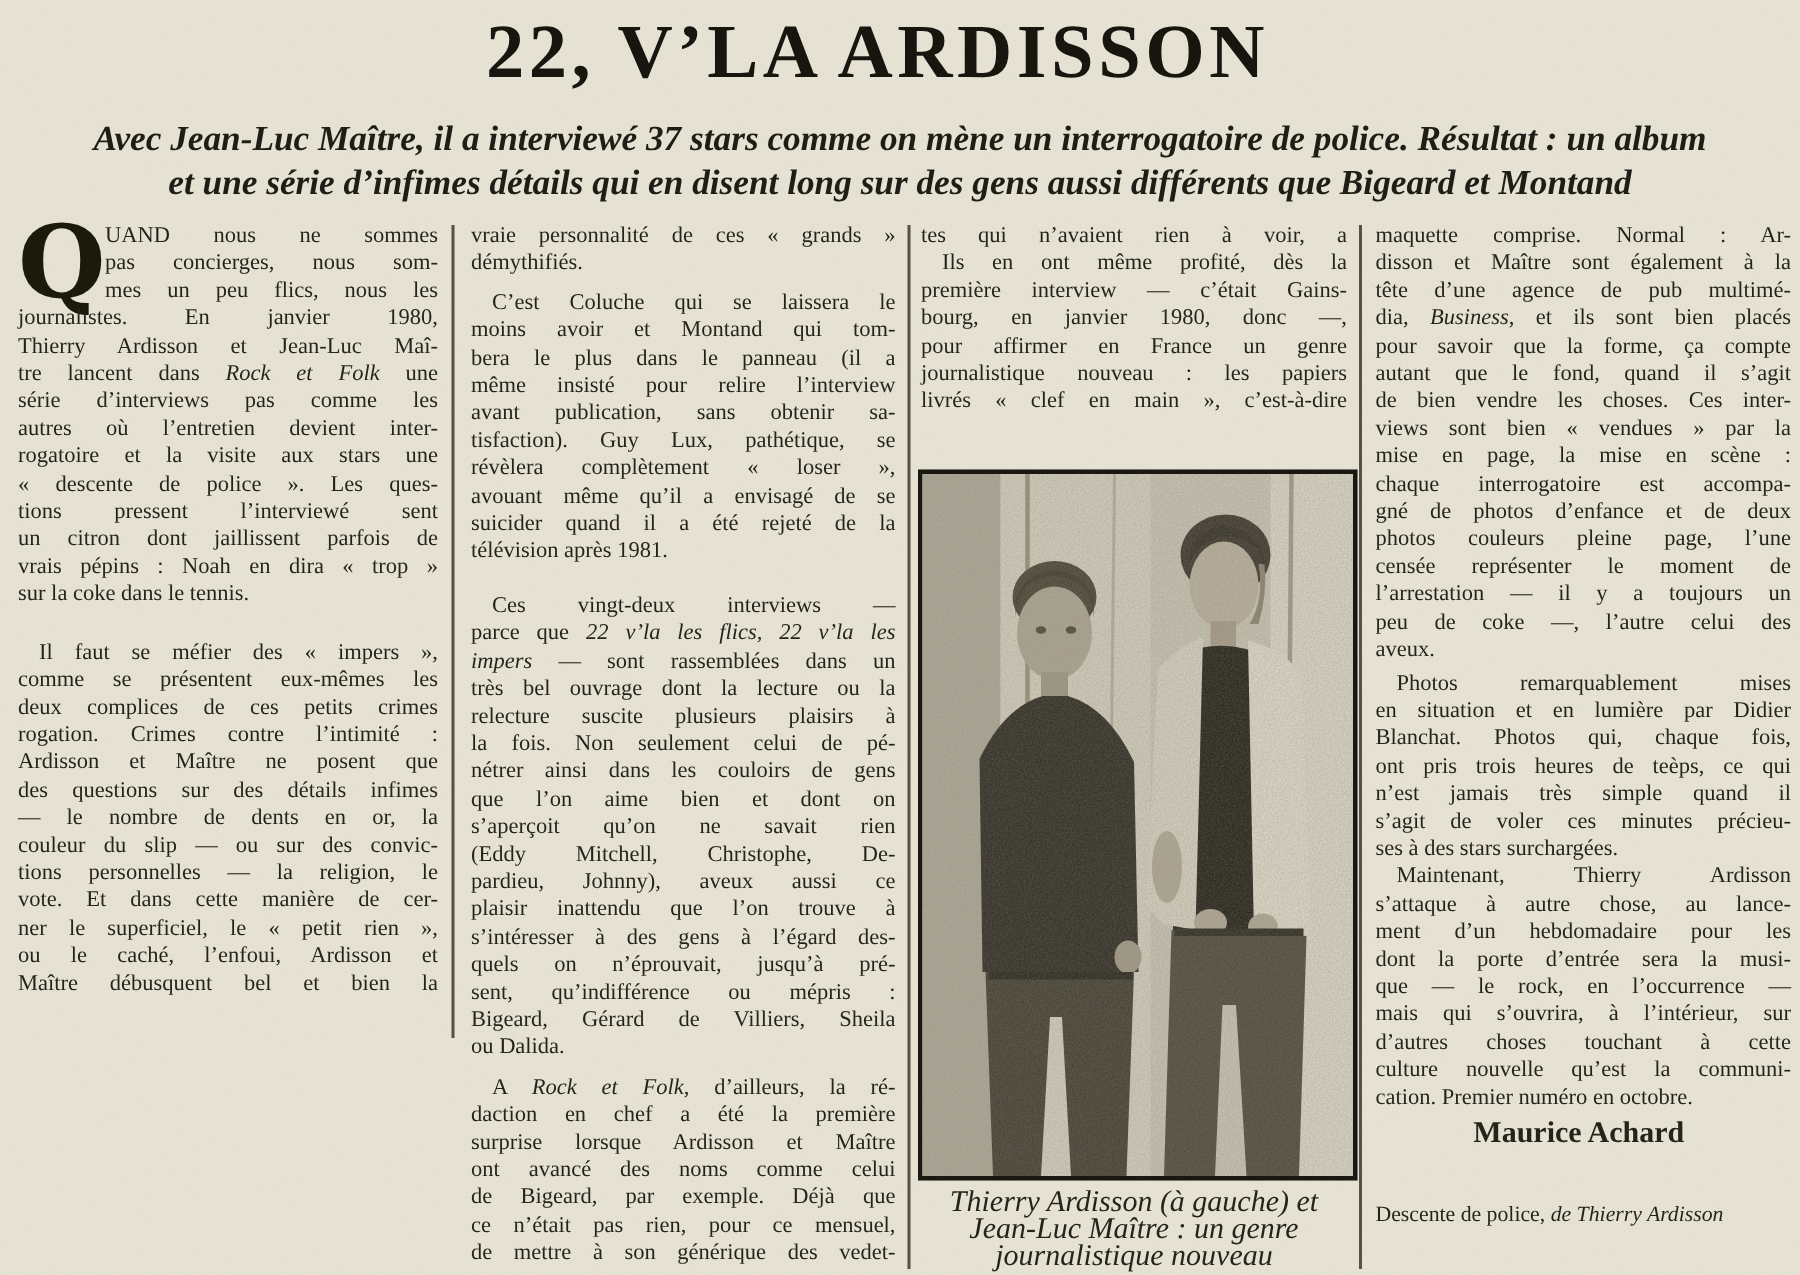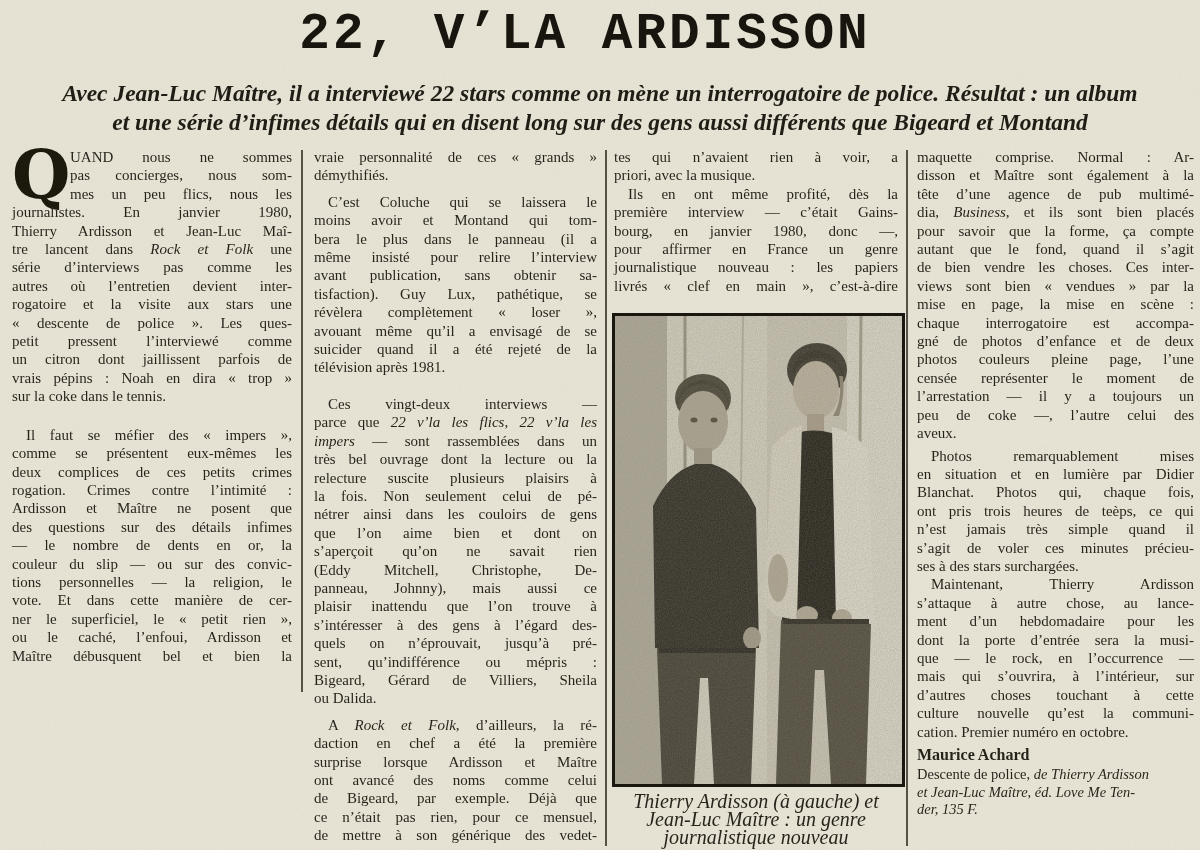--- a/index.html
+++ b/index.html
@@ -3,21 +3,21 @@
 <meta charset="utf-8">
 <style>
   :root { --paper:#e8e4d6; --ink:#221f17; --rule:#39352a; --frame:#16130d; }
   * { margin:0; padding:0; box-sizing:border-box; }
   body { background:#cfcabc; font-family:"Liberation Serif", serif; }
   .page { position:relative; width:1200px; height:850px; background:var(--paper);
           color:var(--ink); overflow:hidden; }
   .grain { position:absolute; inset:0; pointer-events:none; opacity:.5; }
 
   .headline { position:absolute; top:6px; left:150px; width:870px; text-align:center;
-              font-family:Liberation Mono, monospace; font-weight:bold; font-size:51px;
+              font-family:Liberation Serif, serif; font-weight:bold; font-size:51px;
               letter-spacing:3px; color:#14110b; white-space:nowrap; }
   .subhead { position:absolute; top:79px; left:0; width:1200px; text-align:center;
              font-style:italic; font-weight:bold; font-size:23.5px; line-height:29px;
              color:#1c1912; }
   .subhead div { white-space:nowrap; }
 
   .col { position:absolute; top:148px; font-size:15px; line-height:18.4px; }
   .col1 { left:12px;  width:280px; }
   .col2 { left:314px; width:283px; }
   .col3 { left:614px; width:284px; }
@@ -37,53 +37,53 @@
   .vr3 { left:906px; top:150px; height:696px; }
 
   .photo { position:absolute; left:612px; top:313px; width:293px; height:474px;
            border:3px solid var(--frame); background:#cac5b5; }
   .photo svg { display:block; width:100%; height:100%; }
 
   .caption { position:absolute; left:611px; top:792px; width:290px;
              font-style:italic; font-size:20px; line-height:18px; }
   .caption .jline { text-align:center; text-align-last:center; }
 
-  .byline { text-align:left; font-weight:bold; font-size:16px; padding:5px 6px 2px 0; }
+  .byline { text-align:center; font-weight:bold; font-size:20px; padding:5px 6px 2px 0; }
   .bookref { font-size:14.5px; line-height:17.5px; }
-  .bookref .jline { text-align:justify; text-align-last:left; }
+  .bookref .jline { text-align:justify; text-align-last:left;margin-top:36px; }
 </style>
 </head>
 <body>
 
 <div class="page">
 
   <div class="headline">22, V’LA ARDISSON</div>
 
   <div class="subhead">
-    <div>Avec Jean-Luc Maître, il a interviewé 22 stars comme on mène un interrogatoire de police. Résultat : un album</div>
+    <div>Avec Jean-Luc Maître, il a interviewé 37 stars comme on mène un interrogatoire de police. Résultat : un album</div>
     <div>et une série d’infimes détails qui en disent long sur des gens aussi différents que Bigeard et Montand</div>
   </div>
 
   <div class="vrule vr1"></div>
   <div class="vrule vr2"></div>
   <div class="vrule vr3"></div>
 
   <div class="col col1">
     <span class="dropcap">Q</span>
   <div class="jline">UAND nous ne sommes</div>
       <div class="jline">pas concierges, nous som-</div>
       <div class="jline">mes un peu flics, nous les</div>
       <div class="jline">journalistes. En janvier 1980,</div>
       <div class="jline">Thierry Ardisson et Jean-Luc Maî-</div>
       <div class="jline">tre lancent dans <i>Rock et Folk</i> une</div>
       <div class="jline">série d’interviews pas comme les</div>
       <div class="jline">autres où l’entretien devient inter-</div>
       <div class="jline">rogatoire et la visite aux stars une</div>
       <div class="jline">« descente de police ». Les ques-</div>
-      <div class="jline">petit pressent l’interviewé comme</div>
+      <div class="jline">tions pressent l’interviewé sent</div>
       <div class="jline">un citron dont jaillissent parfois de</div>
       <div class="jline">vrais pépins : Noah en dira « trop »</div>
       <div class="jline end">sur la coke dans le tennis.</div>
       <div class="jline ind" style="margin-top: 20px;">Il faut se méfier des « impers »,</div>
       <div class="jline">comme se présentent eux-mêmes les</div>
       <div class="jline">deux complices de ces petits crimes</div>
       <div class="jline">rogation. Crimes contre l’intimité :</div>
       <div class="jline">Ardisson et Maître ne posent que</div>
       <div class="jline">des questions sur des détails infimes</div>
       <div class="jline">— le nombre de dents en or, la</div>
@@ -111,39 +111,38 @@
       <div class="jline ind" style="margin-top: 18px;">Ces vingt-deux interviews —</div>
       <div class="jline">parce que <i>22 v’la les flics, 22 v’la les</i></div>
       <div class="jline"><i>impers</i> — sont rassemblées dans un</div>
       <div class="jline">très bel ouvrage dont la lecture ou la</div>
       <div class="jline">relecture suscite plusieurs plaisirs à</div>
       <div class="jline">la fois. Non seulement celui de pé-</div>
       <div class="jline">nétrer ainsi dans les couloirs de gens</div>
       <div class="jline">que l’on aime bien et dont on</div>
       <div class="jline">s’aperçoit qu’on ne savait rien</div>
       <div class="jline">(Eddy Mitchell, Christophe, De-</div>
-      <div class="jline">panneau, Johnny), mais aussi ce</div>
+      <div class="jline">pardieu, Johnny), aveux aussi ce</div>
       <div class="jline">plaisir inattendu que l’on trouve à</div>
       <div class="jline">s’intéresser à des gens à l’égard des-</div>
       <div class="jline">quels on n’éprouvait, jusqu’à pré-</div>
       <div class="jline">sent, qu’indifférence ou mépris :</div>
       <div class="jline">Bigeard, Gérard de Villiers, Sheila</div>
       <div class="jline end">ou Dalida.</div>
       <div class="jline ind" style="margin-top: 8px;">A <i>Rock et Folk</i>, d’ailleurs, la ré-</div>
       <div class="jline">daction en chef a été la première</div>
       <div class="jline">surprise lorsque Ardisson et Maître</div>
       <div class="jline">ont avancé des noms comme celui</div>
       <div class="jline">de Bigeard, par exemple. Déjà que</div>
       <div class="jline">ce n’était pas rien, pour ce mensuel,</div>
       <div class="jline">de mettre à son générique des vedet-</div>
     </div>
 
   <div class="col col3">
       <div class="jline">tes qui n’avaient rien à voir, a</div>
-      <div class="jline end">priori, avec la musique.</div>
       <div class="jline ind">Ils en ont même profité, dès la</div>
       <div class="jline">première interview — c’était Gains-</div>
       <div class="jline">bourg, en janvier 1980, donc —,</div>
       <div class="jline">pour affirmer en France un genre</div>
       <div class="jline">journalistique nouveau : les papiers</div>
       <div class="jline">livrés « clef en main », c’est-à-dire</div>
     </div>
 
   <div class="col col4">
     <div>

